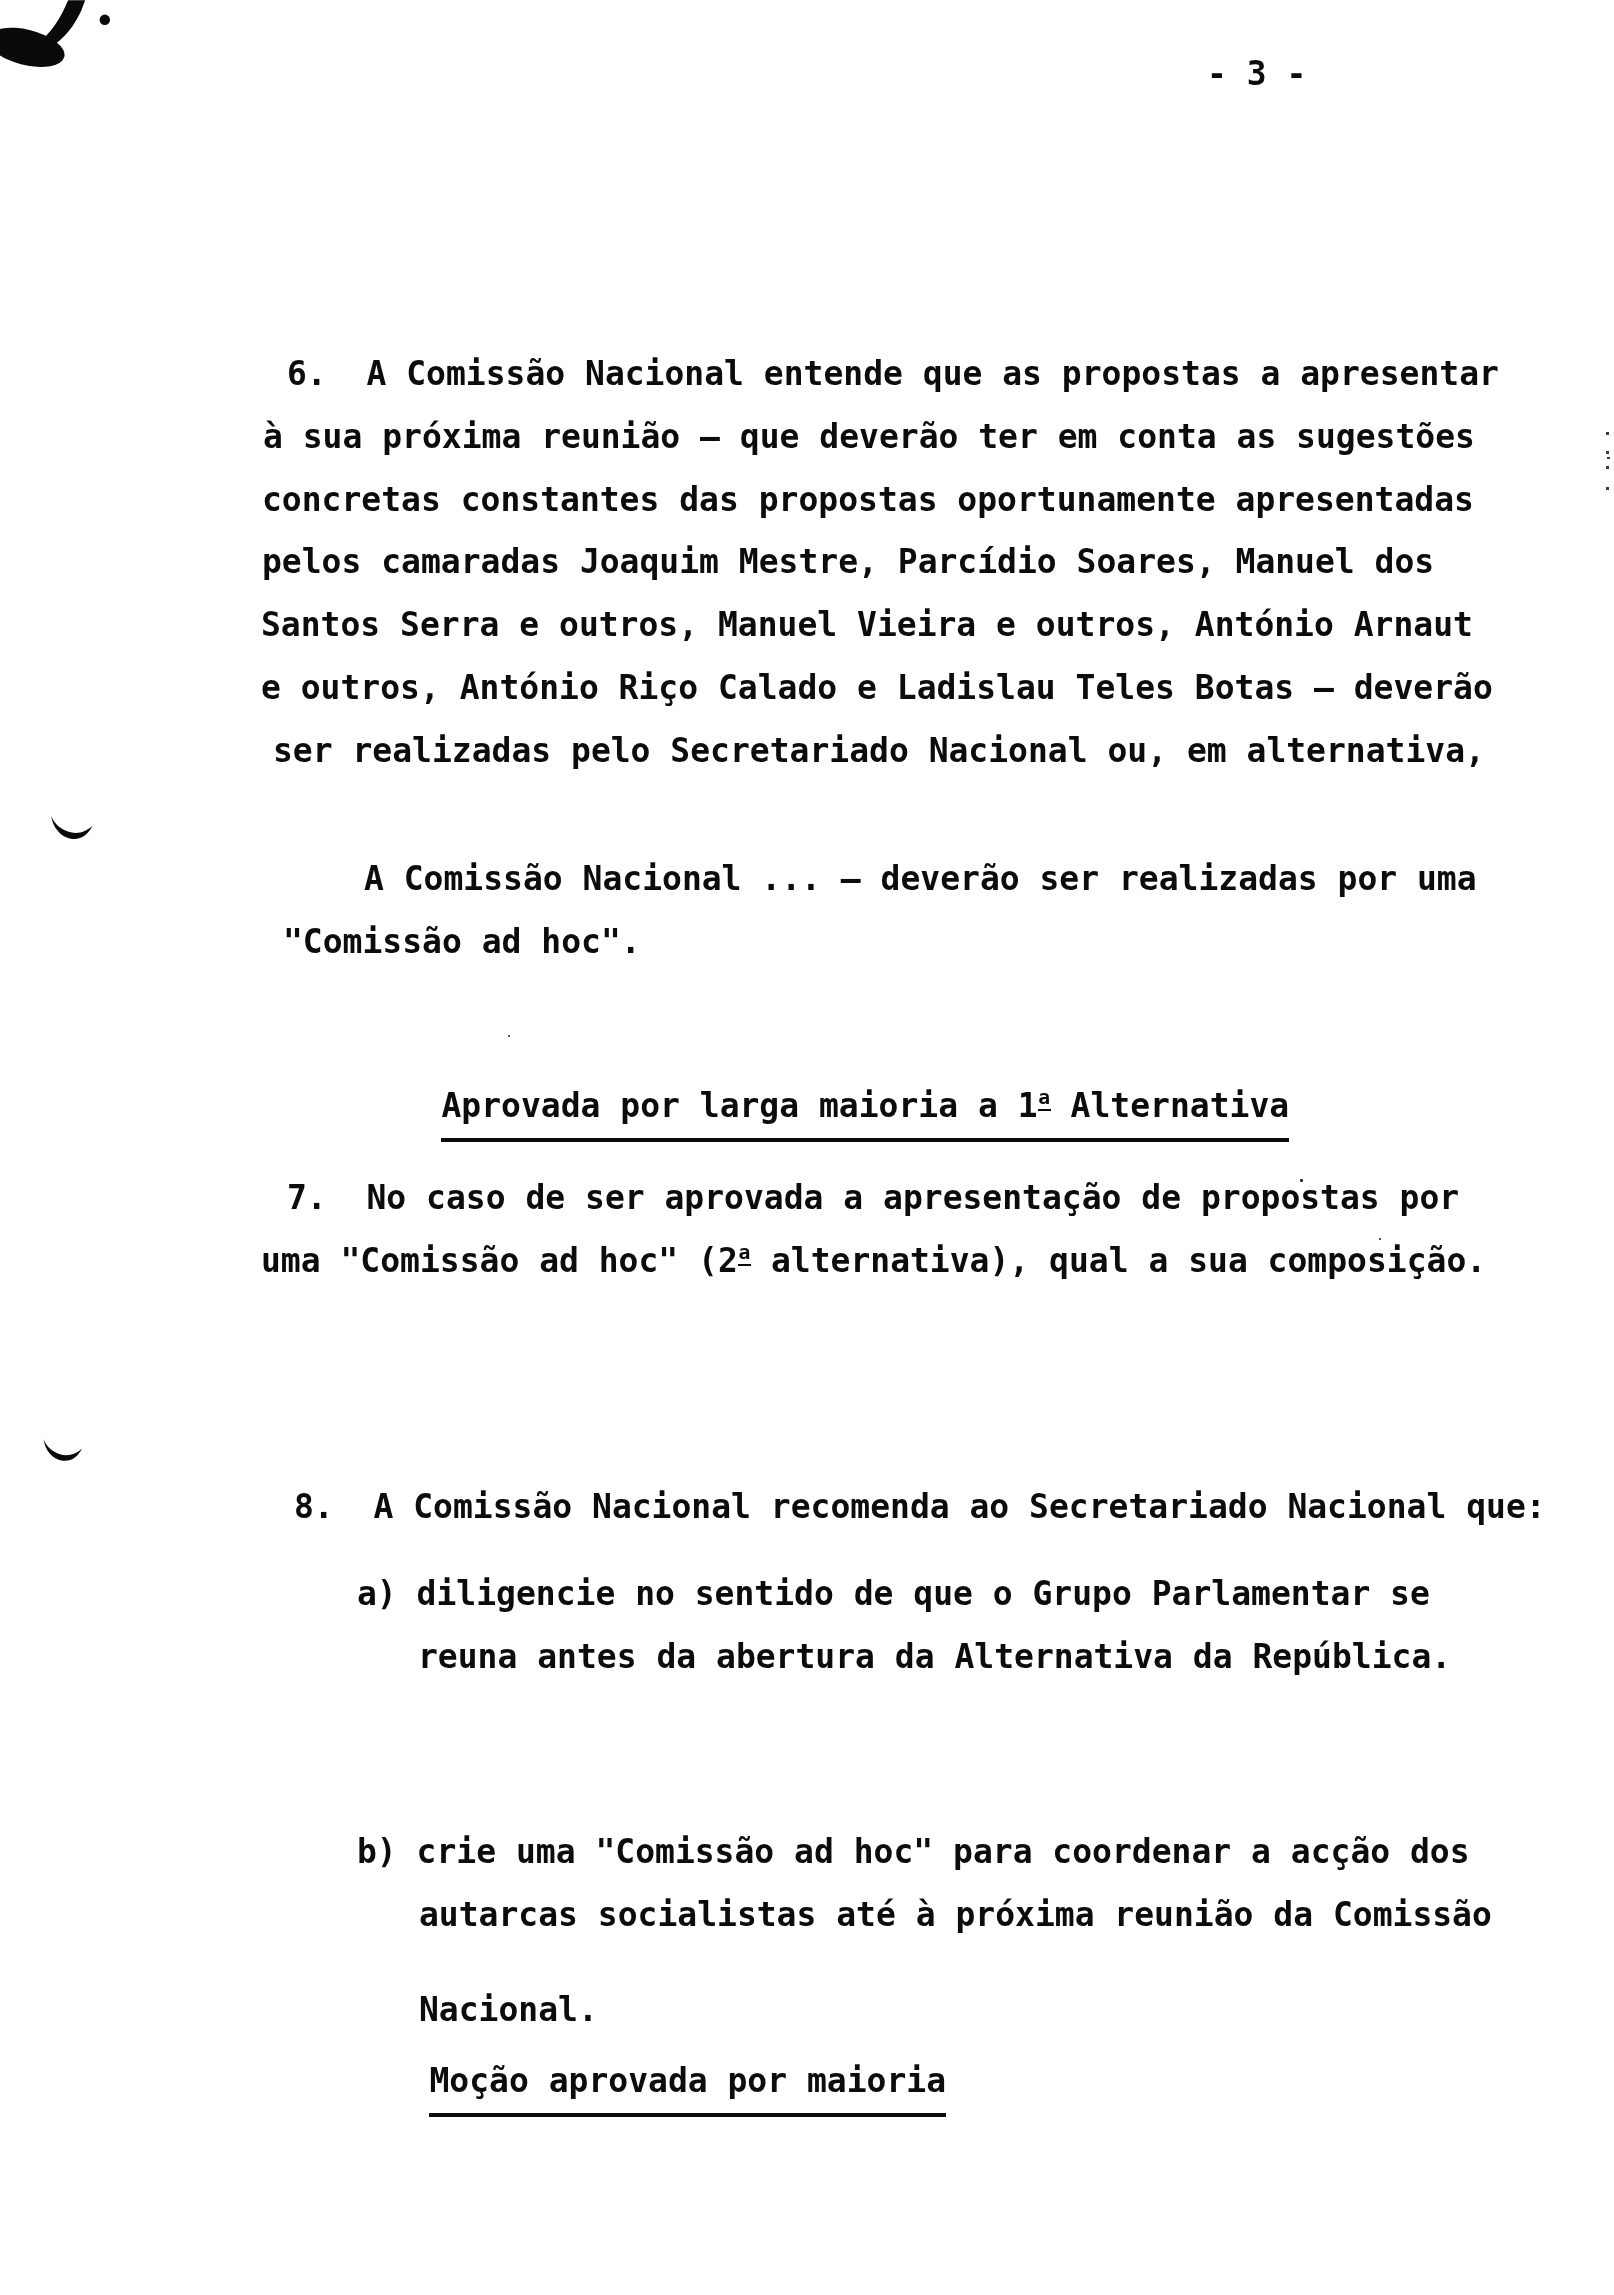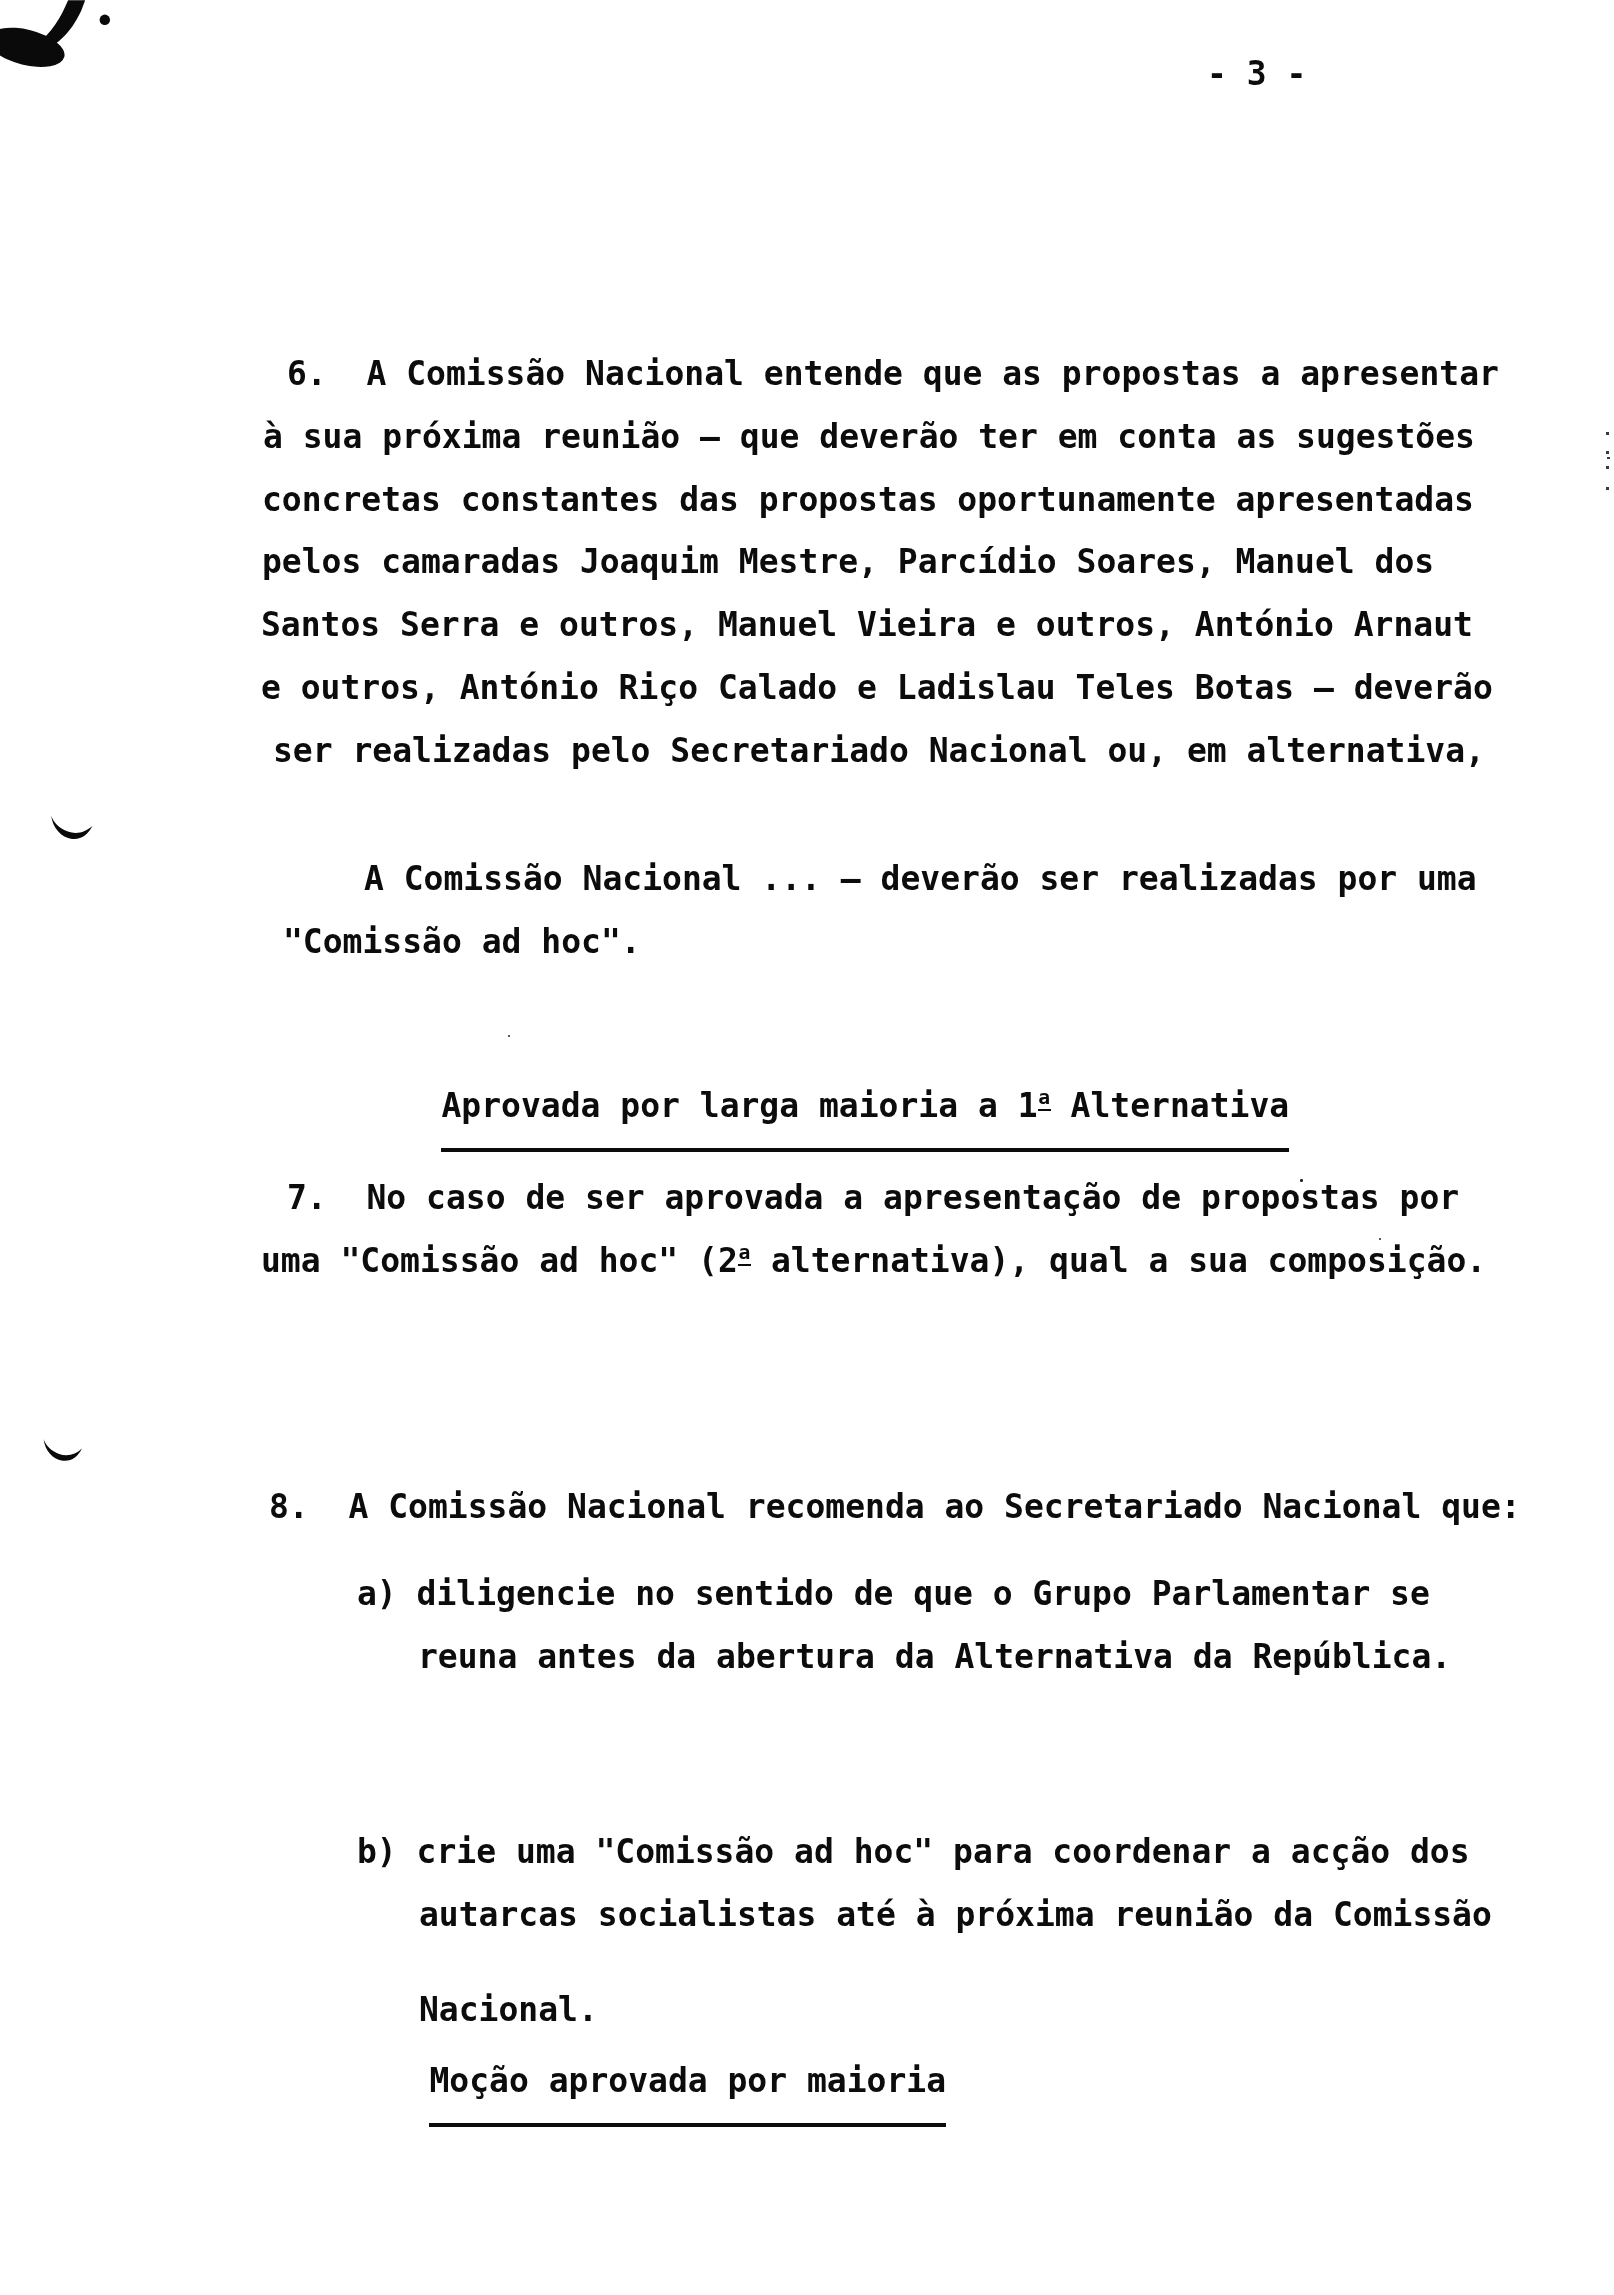--- a/index.html
+++ b/index.html
@@ -16,21 +16,21 @@
     font-size:33px;
   }
   .line{
     position:absolute;
     white-space:pre;
     line-height:39px;
     letter-spacing:0px;
   }
   .vote{
     border-bottom:4.6px solid #0c0c0c;
-    padding-bottom:23px;
+    padding-bottom:13px;
     margin-top:44px;
   }
   .ord{
     display:inline-block;
     font-size:19.7px;
     line-height:1;
     vertical-align:13px;
     border-bottom:2.6px solid #0c0c0c;
     padding:0 0.7px 1.3px 0.7px;
   }
@@ -70,21 +70,21 @@
     <span class="vote"><span>Aprovada por larga maioria a 1</span><span class="ord">a</span><span> Alternativa</span></span>
   </div>
 
   <div>
     <div class="line" style="left:287px;top:1178px;">7.  No caso de ser aprovada a apresentação de propostas por</div>
     <div class="line" style="left:261px;top:1241px;"><span>uma "Comissão ad hoc" (2</span><span class="ord">a</span><span> alternativa), qual a sua composição.</span></div>
   </div>
 
 
   <div>
-    <div class="line" style="left:269px;top:1487px;">8.  A Comissão Nacional recomenda ao Secretariado Nacional que:</div>
+    <div class="line" style="left:294px;top:1487px;">8.  A Comissão Nacional recomenda ao Secretariado Nacional que:</div>
     <div class="line" style="left:357px;top:1574px;">a) diligencie no sentido de que o Grupo Parlamentar se</div>
     <div class="line" style="left:418px;top:1637px;">reuna antes da abertura da Alternativa da República.</div>
   </div>
 
 
   <div>
     <div class="line" style="left:357px;top:1832px;">b) crie uma "Comissão ad hoc" para coordenar a acção dos</div>
     <div class="line" style="left:419px;top:1895px;">autarcas socialistas até à próxima reunião da Comissão</div>
     <div class="line" style="left:419px;top:1958px;margin-top:32px;">Nacional.</div>
   </div>

